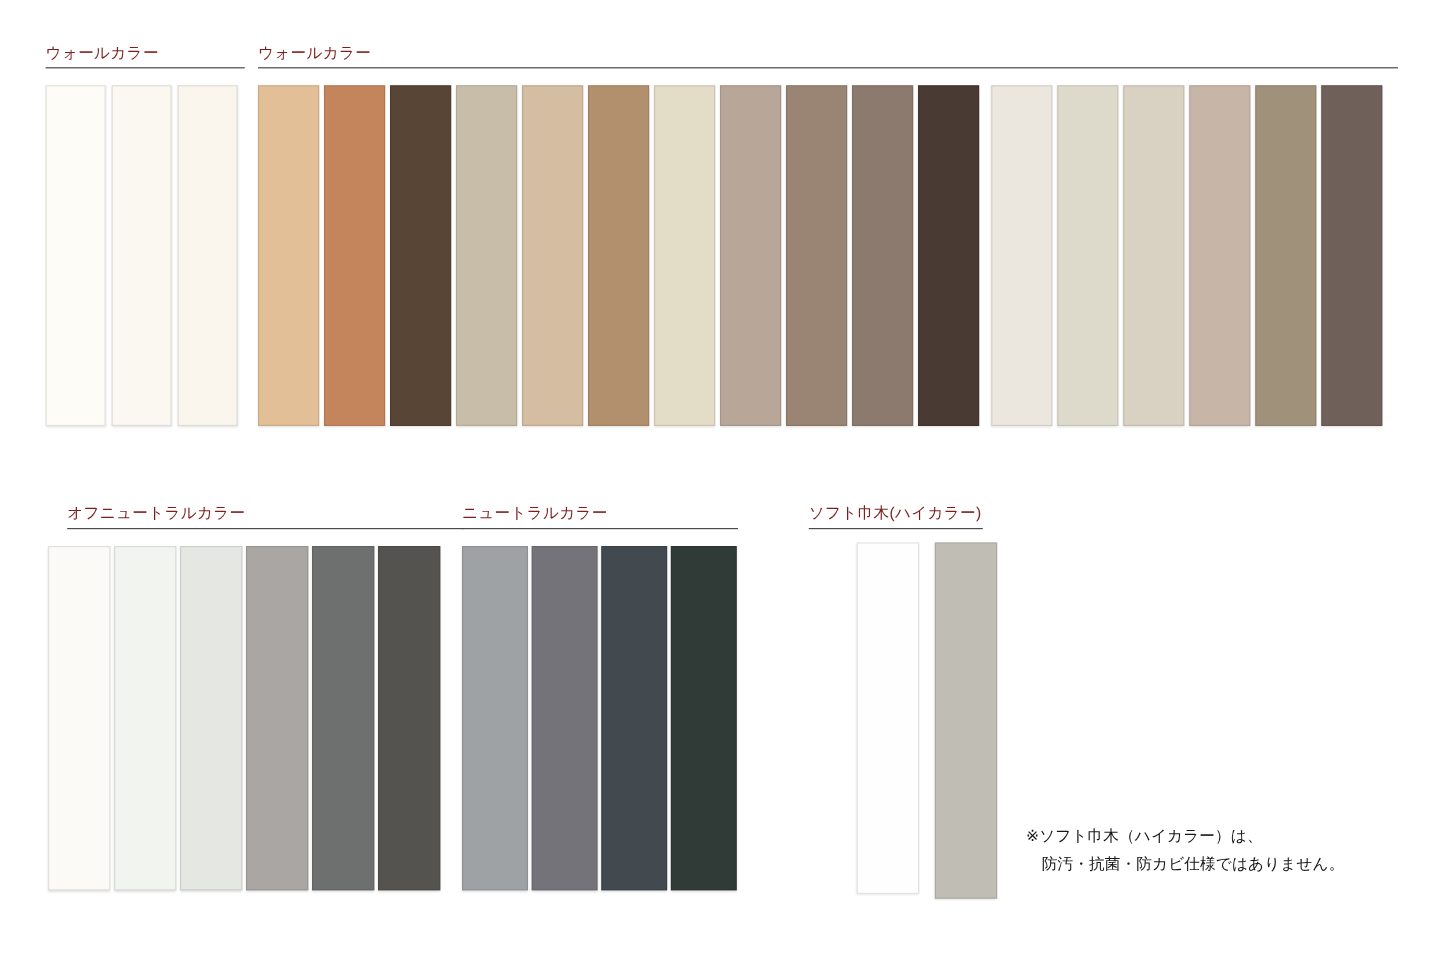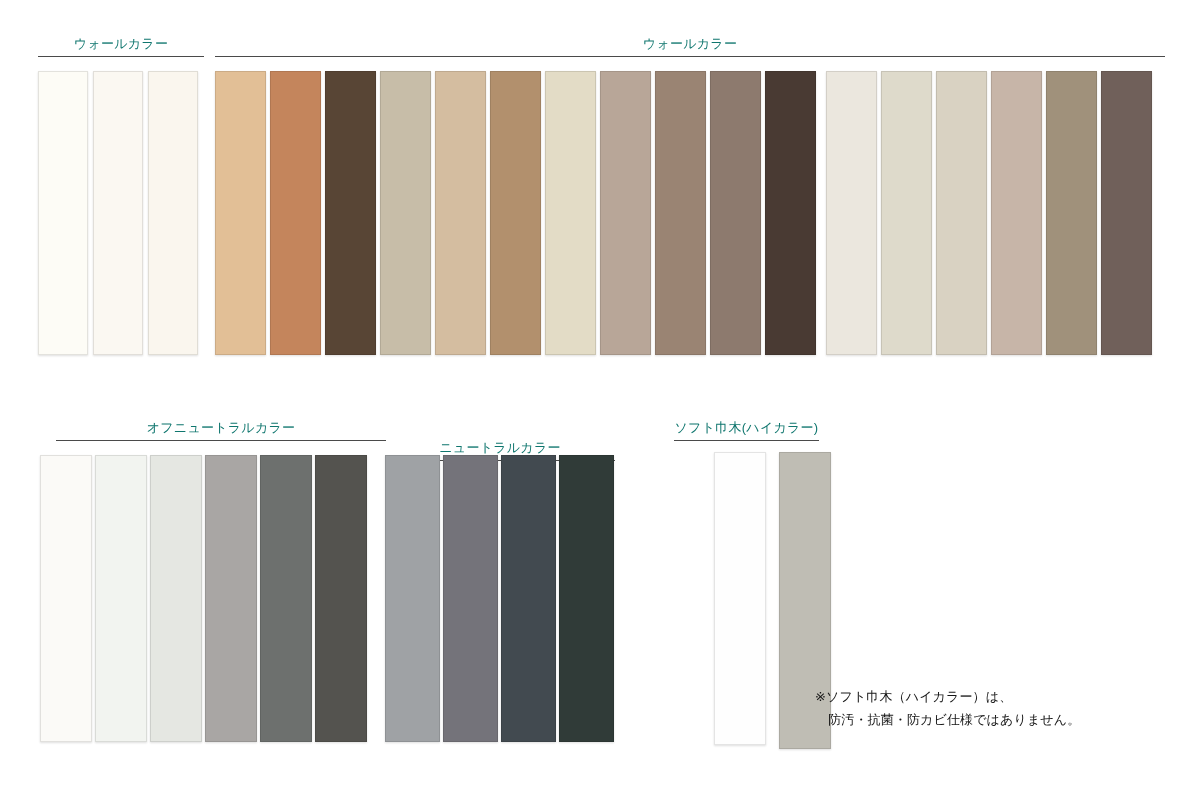--- a/index.html
+++ b/index.html
@@ -13,25 +13,24 @@
     position: relative;
     font-family: "Liberation Sans", "DejaVu Sans", sans-serif;
     color: #1a1a1a;
     overflow: hidden;
   }
 
   .section-heading {
     font-size: 13px;
     line-height: 16px;
     letter-spacing: 0.02em;
-    color: #0f766e;
+    color: #7f1d1d;
     white-space: nowrap;
     font-weight: 400;
     padding-bottom: 4px;
-    text-align: center;
   }
   .heading-rule {
     height: 1px;
     background: #4a4a4a;
     width: 100%;
   }
   .heading-wrap { position: absolute; }
 
   .swatch-row {
     position: absolute;
@@ -105,34 +104,34 @@
 </div>
 <div class="swatch-row" style="left:40px; top:455px; gap:3px;">
     <div class="swatch" style="width: 52px; height: 287px; background: rgb(251, 250, 247);"></div>
     <div class="swatch" style="width: 52px; height: 287px; background: rgb(242, 244, 240);"></div>
     <div class="swatch" style="width: 52px; height: 287px; background: rgb(229, 231, 226);"></div>
     <div class="swatch" style="width: 52px; height: 287px; background: rgb(169, 166, 164);"></div>
     <div class="swatch" style="width: 52px; height: 287px; background: rgb(109, 112, 110);"></div>
     <div class="swatch" style="width: 52px; height: 287px; background: rgb(84, 83, 79);"></div>
   </div>
 
-<div class="heading-wrap" style="left:385px; top:420px; width:230px;margin-top:20px;">
+<div class="heading-wrap" style="left:385px; top:420px; width:230px;">
   <div class="section-heading">ニュートラルカラー</div>
   <div class="heading-rule"></div>
 </div>
 <div class="swatch-row" style="left:385px; top:455px; gap:3px;">
     <div class="swatch" style="width: 55px; height: 287px; background: rgb(159, 162, 165);"></div>
     <div class="swatch" style="width: 55px; height: 287px; background: rgb(116, 115, 122);"></div>
     <div class="swatch" style="width: 55px; height: 287px; background: rgb(66, 74, 80);"></div>
     <div class="swatch" style="width: 55px; height: 287px; background: rgb(48, 59, 56);"></div>
   </div>
 
 <div class="heading-wrap" style="left:674px; top:420px; width:145px;">
   <div class="section-heading">ソフト巾木(ハイカラー)</div>
   <div class="heading-rule"></div>
 </div>
 <div class="swatch-row" style="left:714px; top:452px; gap:13px;">
     <div class="swatch" style="width: 52px; height: 293px; background: rgb(254, 254, 254);"></div>
     <div class="swatch textured" style="width: 52px; height: 297px; background: rgb(191, 189, 180);"></div>
   </div>
 
-<div class="footnote" style="left:815px; top:685px;">※ソフト巾木（ハイカラー）は、
+<div class="footnote" style="left:855px; top:685px;">※ソフト巾木（ハイカラー）は、
 　防汚・抗菌・防カビ仕様ではありません。</div>
 
 </body></html>

